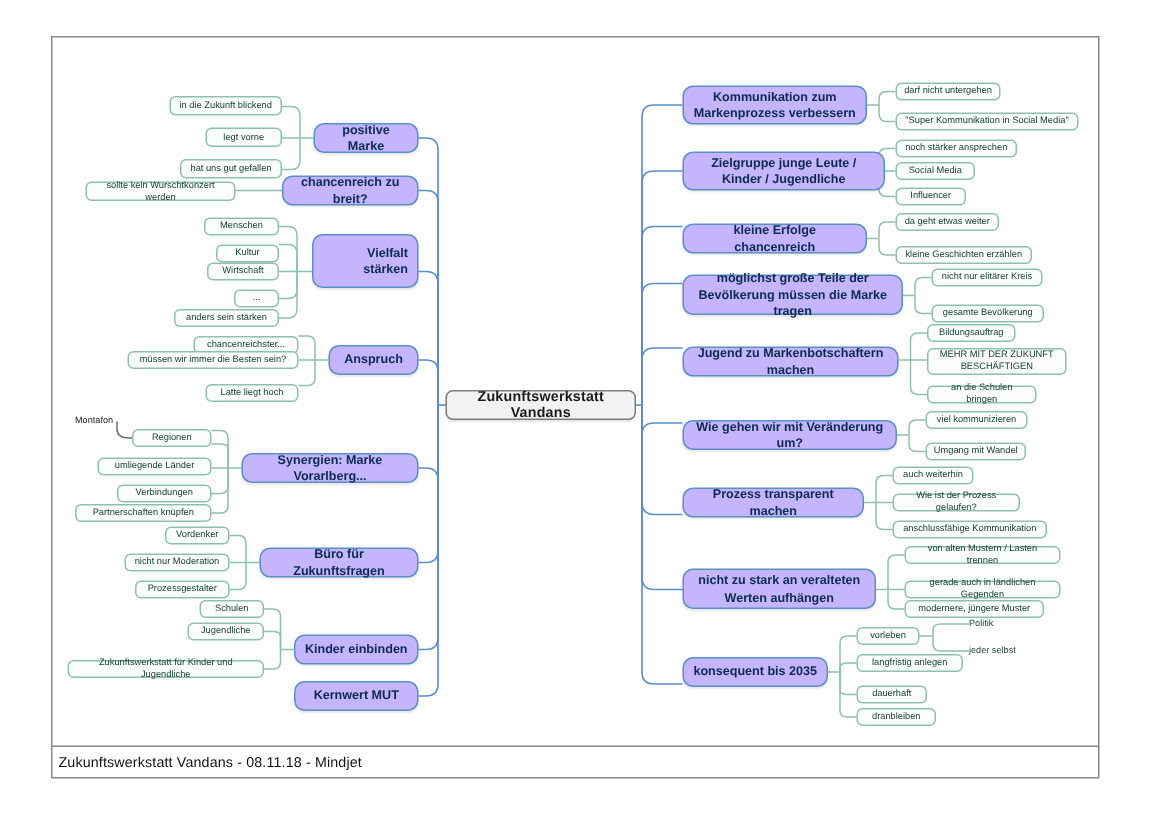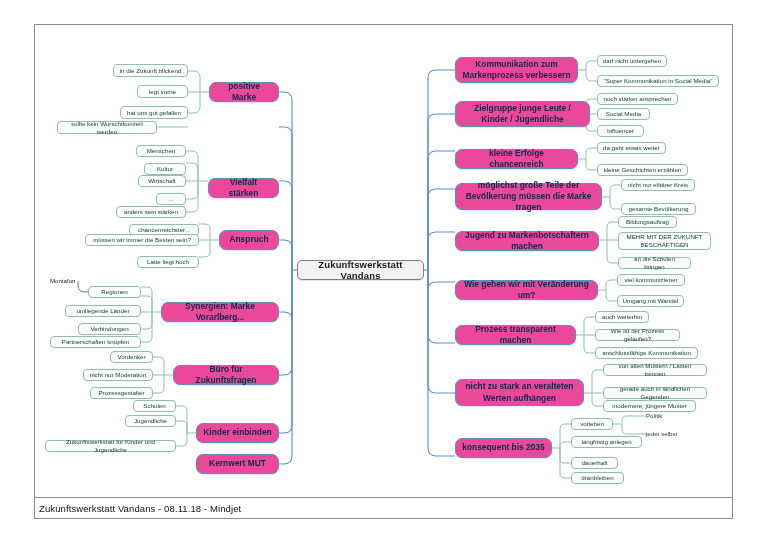--- a/index.html
+++ b/index.html
@@ -19,21 +19,21 @@
   
   .node{position:absolute;box-sizing:border-box;display:flex;align-items:center;justify-content:center;text-align:center;}
 
   .node.center{
     background:#f2f2f2;border:1px solid #7d7d7d;border-radius:5px;
     color:#1a1a1a;font-size:9.5px;font-weight:700;letter-spacing:.15px;
     box-shadow:0 1px 1px rgba(0,0,0,.10);
   }
 
   .node.main{
-    background:#ec4899;border:1.3px solid #5b8fc9;border-radius:7px;
+    background:#c4b5fd;border:1.3px solid #5b8fc9;border-radius:7px;
     color:#0d2b50;font-weight:700;font-size:8.4px;line-height:1.32;
     padding:3px 6px;box-shadow:0 1px 1.5px rgba(0,0,0,.10);
   }
 
   .node.leaf{
     background:#fbfdfc;border:1px solid #8fc0ad;border-radius:4px;
     color:#19413a;font-weight:400;font-size:6.2px;line-height:1.25;
     padding:2px 4px;
   }
 
@@ -169,23 +169,24 @@
     </g>
   </svg>
 
   <div class="node center" style="left:297px;top:260px;width:127px;height:20px;">Zukunftswerkstatt Vandans</div>
 
   <div class="node main" style="left:209px;top:82px;width:70px;height:20px;">positive Marke</div>
   <div class="node leaf" style="left:113px;top:64px;width:75px;height:13px;">in die Zukunft blickend</div>
   <div class="node leaf" style="left:137px;top:85px;width:51px;height:13px;">legt vorne</div>
   <div class="node leaf" style="left:120px;top:106px;width:68px;height:13px;">hat uns gut gefallen</div>
 
+  <div class="node main" style="left:188px;top:117px;width:91px;height:20px;">chancenreich zu breit?</div>
   <div class="node leaf" style="left:57px;top:121px;width:100px;height:13px;">sollte kein Wurschtkonzert werden</div>
 
-  <div class="node main" style="left:208px;top:178px;width:71px;height:20px;">Vielfalt stärken</div>
+  <div class="node main" style="left:208px;top:156px;width:71px;height:36px;text-align:right;">Vielfalt stärken</div>
   <div class="node leaf" style="left:136px;top:145px;width:50px;height:12px;">Menschen</div>
   <div class="node leaf" style="left:144px;top:163px;width:42px;height:12px;">Kultur</div>
   <div class="node leaf" style="left:138px;top:175px;width:48px;height:12px;">Wirtschaft</div>
   <div class="node leaf" style="left:156px;top:193px;width:30px;height:12px;">...</div>
   <div class="node leaf" style="left:116px;top:206px;width:70px;height:12px;">anders sein stärken</div>
 
   <div class="node main" style="left:219px;top:230px;width:60px;height:20px;">Anspruch</div>
   <div class="node leaf" style="left:129px;top:224px;width:70px;height:12px;">chancenreichster...</div>
   <div class="node leaf" style="left:85px;top:234px;width:114px;height:12px;">müssen wir immer die Besten sein?</div>
   <div class="node leaf" style="left:137px;top:256px;width:62px;height:12px;">Latte liegt hoch</div>

